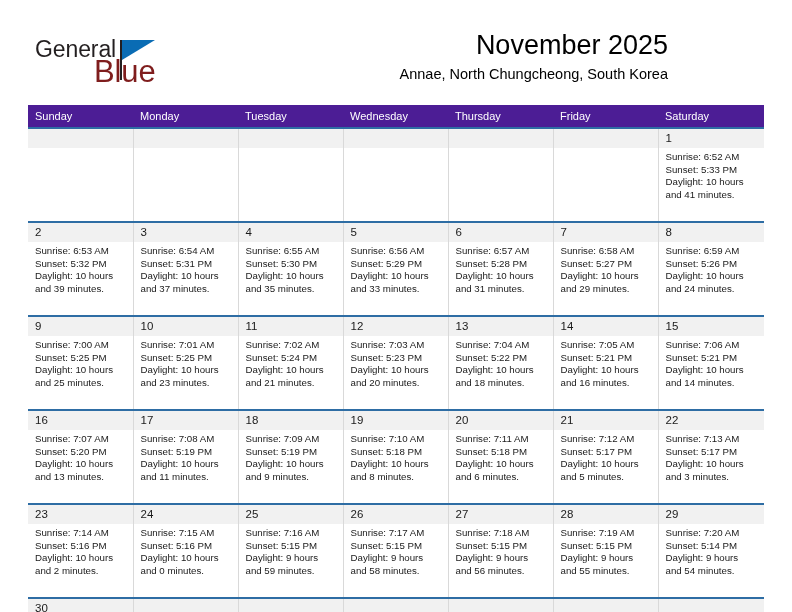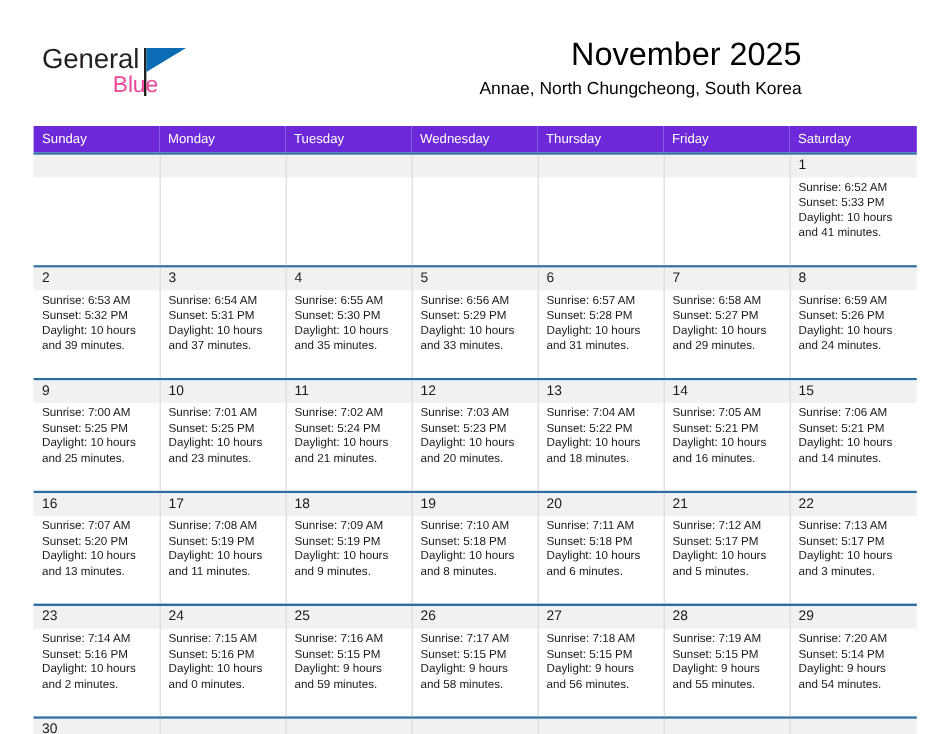--- a/index.html
+++ b/index.html
@@ -59,23 +59,23 @@
     left: 85px;
     top: 4px;
     width: 2px;
     height: 40px;
     background: #231f20;
   }
   .logo-blue {
     position: absolute;
     left: 59px;
     top: 22px;
-    font-size: 19px;
+    font-size: 31px;
     line-height: 27px;
-    color: #ec4899;
+    color: #7f1d1d;
     letter-spacing: -0.1px;
   }
 
   .title-block {
     position: absolute;
     right: 0;
     top: 0;
     text-align: right;
   }
   .cal-title {
@@ -98,21 +98,21 @@
   
   .calendar {
     position: absolute;
     left: 28px;
     top: 105px;
     width: 736px;
     border-collapse: collapse;
     table-layout: fixed;
   }
   .calendar th {
-    background: #6d28d9;
+    background: #4c1d95;
     color: #ffffff;
     font-size: 11px;
     font-weight: normal;
     text-align: left;
     padding: 5px 0 5px 7px;
     height: 11px;
     border: none;
   }
   .wk-sep td {
     padding: 0;

